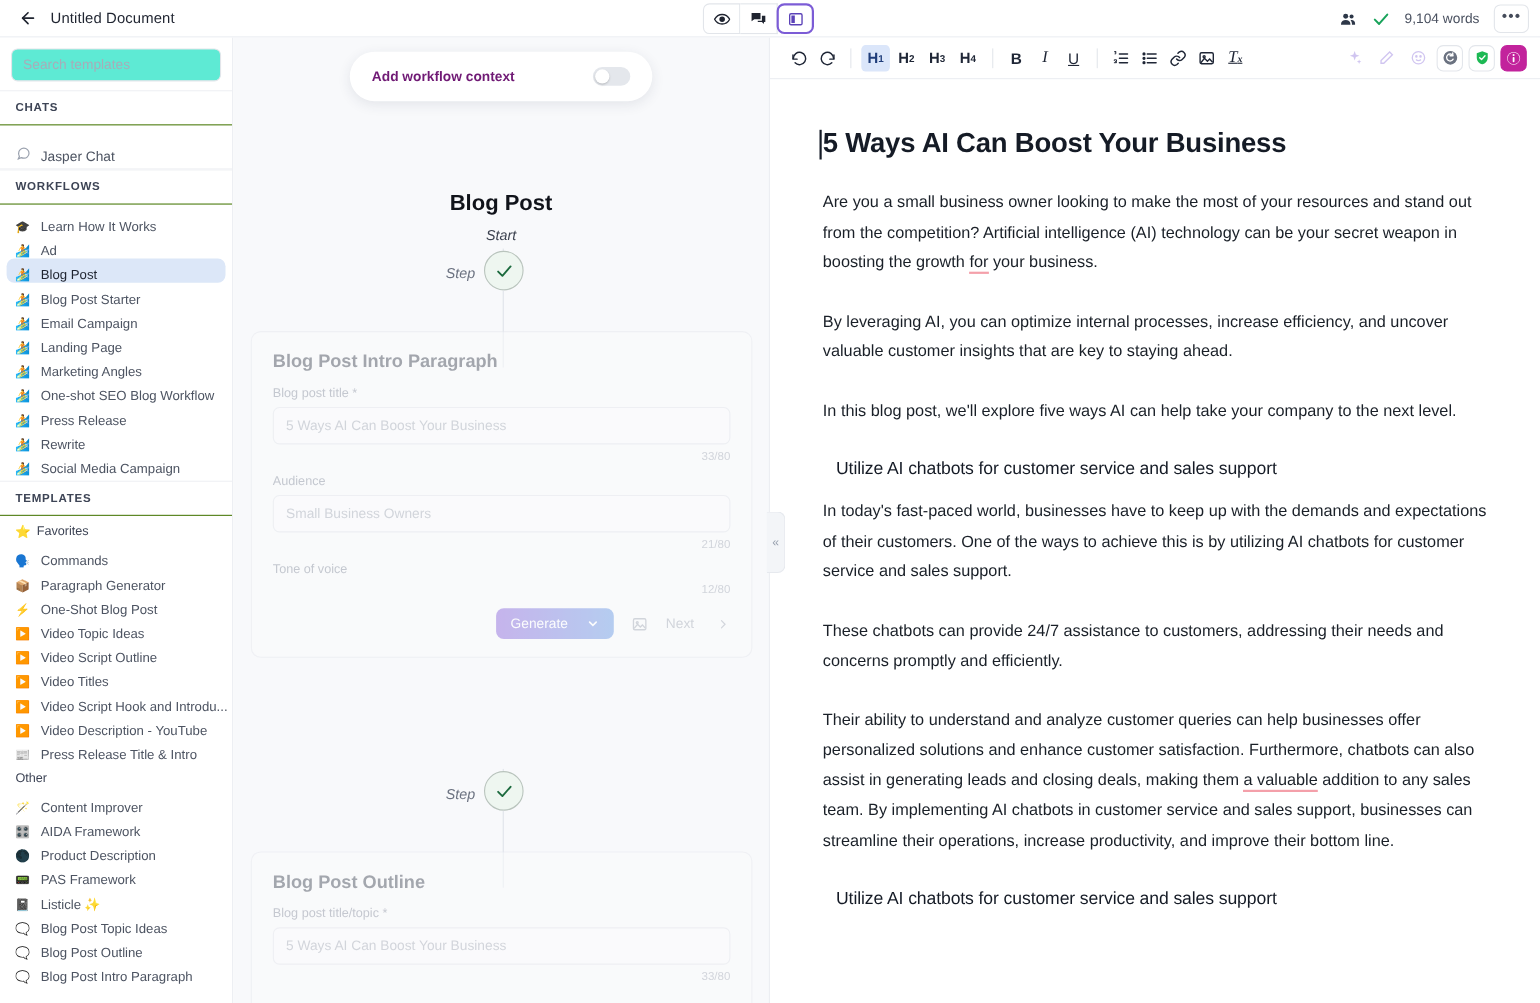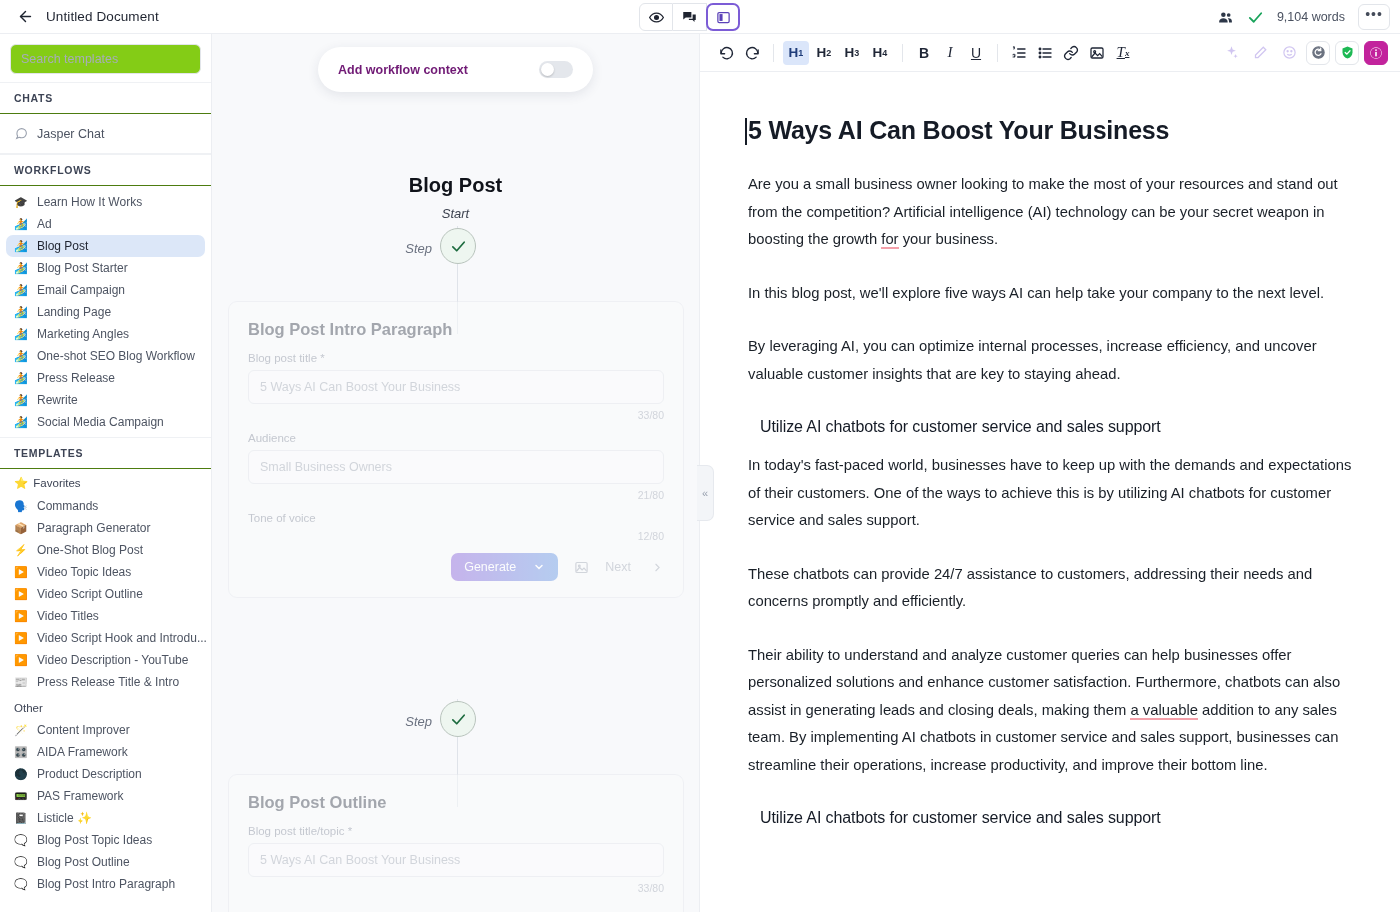--- a/index.html
+++ b/index.html
@@ -64,35 +64,35 @@
     background: #ffffff;
     border-right: 1px solid #eceef2;
     overflow: hidden;
   }
   #search-wrap { padding: 10px 10px 8px 10px; }
   #search-input {
     width: 100%; height: 30px;
     border: 1px solid #e2e5ea; border-radius: 6px;
     padding: 0 10px; font-size: 12.5px;
     font-family: "Liberation Sans", sans-serif;
-    color: #2b3141; background: #84cc16; outline: none;
+    color: #2b3141; background: #5eead4; outline: none;
   }
   #search-input::placeholder { color: #a7adb9; }
   .sec-head {
     font-size: 10.5px; font-weight: bold; letter-spacing: .7px;
     color: #3d4455; padding: 9px 14px 9px 14px;
     border-top: 1px solid #eff1f4; border-bottom: 1px solid #4d7c0f;
     text-transform: uppercase;
   }
   .sub-head {
     font-size: 11.5px; color: #3d4455; padding: 7px 14px 5px 14px;
     display: flex; align-items: center; gap: 5px;
   }
   .nav-item {
-    display: flex; align-items: center; gap: 9px;
+    display: flex; align-items: flex-end; gap: 9px;
     height: 22px; margin: 0 6px; padding: 0 8px;
     border-radius: 7px; cursor: pointer;
     font-size: 12px; color: #4d5462; white-space: nowrap;
   }
   .nav-item .emoji { font-size: 11px; width: 14px; text-align: center; flex: none; }
   .nav-item.active { background: #dce7f8; color: #1f2430; font-weight: 500; }
   .nav-item.chat-row { height: 30px; font-size: 12.5px; }
   .nav-list { padding: 5px 0 4px 0; }
   #chats-list { border-bottom: 1px solid #eff1f4; }
 
@@ -628,22 +628,22 @@
             <rect x="10.6" y="10" width="2.8" height="8" rx="1.3" fill="#fff"></rect>
           </svg>
       </div>
     </div>
   </div>
 
   <div id="doc-body">
     <h1>5 Ways AI Can Boost Your Business</h1>
     <div id="doc-blocks">
         <p><span>Are you a small business owner looking to make the most of your resources and stand out from the competition? Artificial intelligence (AI) technology can be your secret weapon in boosting the growth </span><span class="sq">for</span><span> your business.</span></p>
+        <p>By leveraging AI, you can optimize internal processes, increase efficiency, and uncover valuable customer insights that are key to staying ahead.</p>
         <p>In this blog post, we'll explore five ways AI can help take your company to the next level.</p>
-        <p>By leveraging AI, you can optimize internal processes, increase efficiency, and uncover valuable customer insights that are key to staying ahead.</p>
         <h2>Utilize AI chatbots for customer service and sales support</h2>
         <p>In today's fast-paced world, businesses have to keep up with the demands and expectations of their customers. One of the ways to achieve this is by utilizing AI chatbots for customer service and sales support.</p>
         <p>These chatbots can provide 24/7 assistance to customers, addressing their needs and concerns promptly and efficiently.</p>
         <p><span>Their ability to understand and analyze customer queries can help businesses offer personalized solutions and enhance customer satisfaction. Furthermore, chatbots can also assist in generating leads and closing deals, making them </span><span class="sq">a valuable</span><span> addition to any sales team. By implementing AI chatbots in customer service and sales support, businesses can streamline their operations, increase productivity, and improve their bottom line.</span></p>
         <h2>Utilize AI chatbots for customer service and sales support</h2>
       </div>
   </div>
 </div>
 
 </body></html>

